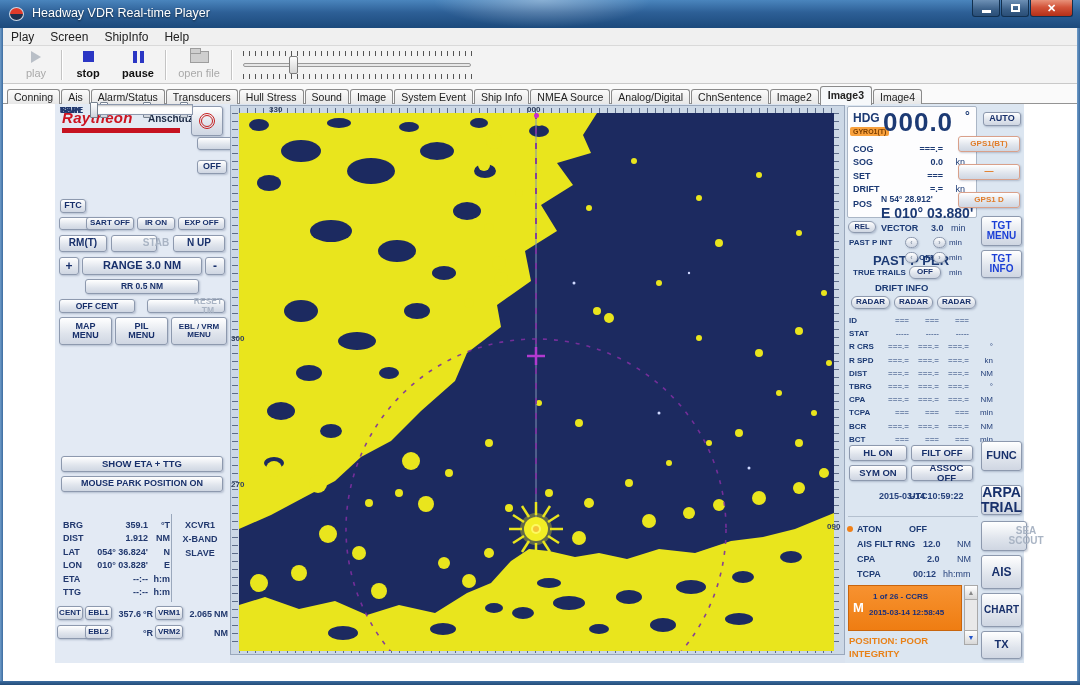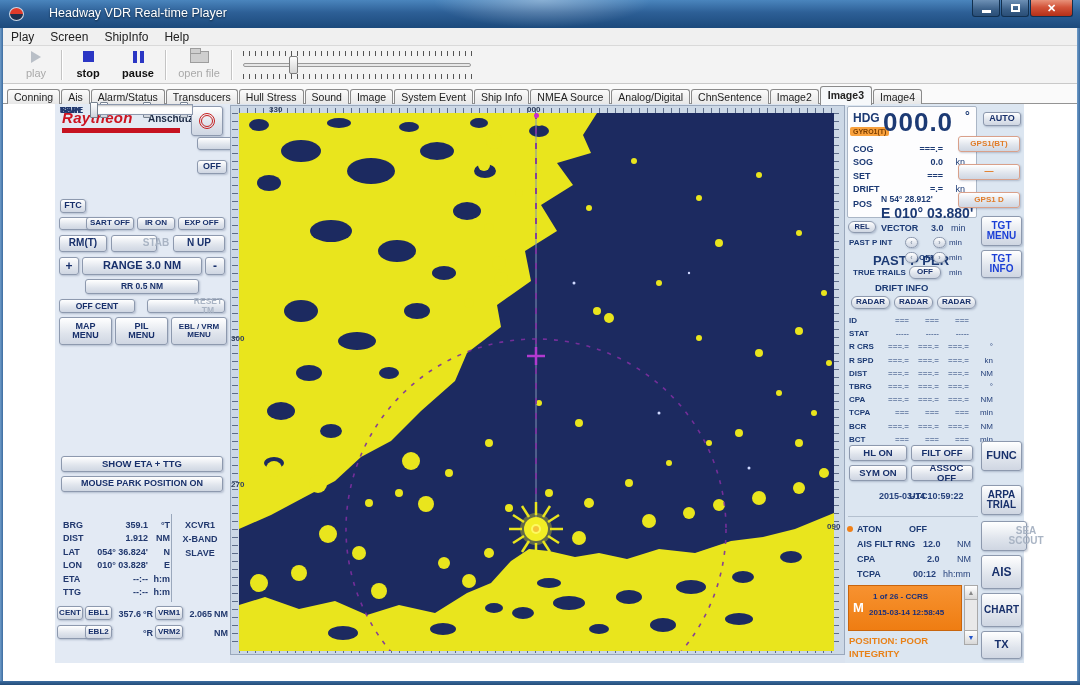--- a/index.html
+++ b/index.html
@@ -6,21 +6,21 @@
   html,body { background:#163a63; }
   .win { position:relative; width:1080px; height:685px; background:#fff; overflow:hidden; }
 
   
   .titlebar { position:absolute; left:0; top:0; width:1080px; height:28px;
     background:linear-gradient(180deg,#4a85bd 0%,#2d5f96 45%,#1c4a7c 100%); }
   .titlebar:after { content:""; position:absolute; left:40%; top:0; width:220px; height:100%;
     background:radial-gradient(ellipse at 50% 0%, rgba(255,255,255,.35), transparent 70%); }
   .app-icon { position:absolute; left:9px; top:7px; width:15px; height:14px; border-radius:50%;
     background:linear-gradient(180deg,#e03a2a 0 52%,#20304e 52% 100%); border:1px solid #cfd9e6; }
-  .title-text { position:absolute; left:49px; top:6px; font-size:12.5px; color:#fff; text-shadow:0 1px 2px rgba(0,0,0,.6); }
+  .title-text { position:absolute; left:32px; top:6px; font-size:12.5px; color:#fff; text-shadow:0 1px 2px rgba(0,0,0,.6); }
   .winbtn { position:absolute; top:0; height:17px; border:1px solid #12304f; border-top:none;
     border-radius:0 0 3px 3px; background:linear-gradient(180deg,#6d90b5,#3a5f88 60%,#2a4e77);
     display:flex; align-items:center; justify-content:center; z-index:5; }
   .winbtn.close { background:linear-gradient(180deg,#e8927a,#d3543a 45%,#b52f17); }
   .glyph-min { width:9px; height:3px; background:#fff; margin-top:6px; }
   .glyph-max { width:9px; height:8px; border:2px solid #fff; }
   .glyph-x { color:#fff; font-size:11px; font-weight:bold; }
 
   .menubar { position:absolute; left:3px; top:28px; width:1074px; height:18px; background:#f0f0f0;
     border-bottom:1px solid #d9d9d9; display:flex; align-items:center; }
@@ -634,21 +634,21 @@
           </div>
 
         <div class="btn sbtn" style="left:4px;top:341px;width:58px;height:16px;">HL ON</div>
         <div class="btn sbtn" style="left:66px;top:341px;width:62px;height:16px;">FILT OFF</div>
         <div class="btn sbtn" style="left:4px;top:361px;width:58px;height:16px;">SYM ON</div>
         <div class="btn sbtn" style="left:66px;top:361px;width:62px;height:16px;padding-left:9px;">ASSOC OFF</div>
         <div class="btn" style="left:136px;top:337px;width:41px;height:30px;font-size:11px;">FUNC</div>
 
         <div class="rlbl" style="left:22px;top:387px;margin-left:42px;">UTC</div>
         <div class="rval" style="left:34px;top:387px;font-weight:bold;">2015-03-14 10:59:22</div>
-        <div class="btn" style="left:136px;top:381px;width:41px;height:30px;flex-direction:column;font-size:10px;">
+        <div class="btn" style="left:136px;top:381px;width:41px;height:30px;flex-direction:column;font-size:14px;">
           <span>ARPA</span>
           <span>TRIAL</span>
         </div>
 
         <div style="position:absolute;left:3px;top:412px;width:130px;border-top:1px solid #b4c0cf;"></div>
         <div style="position:absolute;left:2px;top:422px;width:6px;height:6px;background:#f08018;border-radius:50%;"></div>
         <div class="rlbl" style="left:12px;top:420px;">ATON</div>
         <div class="rlbl" style="left:64px;top:420px;">OFF</div>
         <div class="rlbl" style="left:12px;top:435px;">AIS FILT RNG</div>
         <div class="rval" style="left:78px;top:435px;font-weight:bold;">12.0</div>

